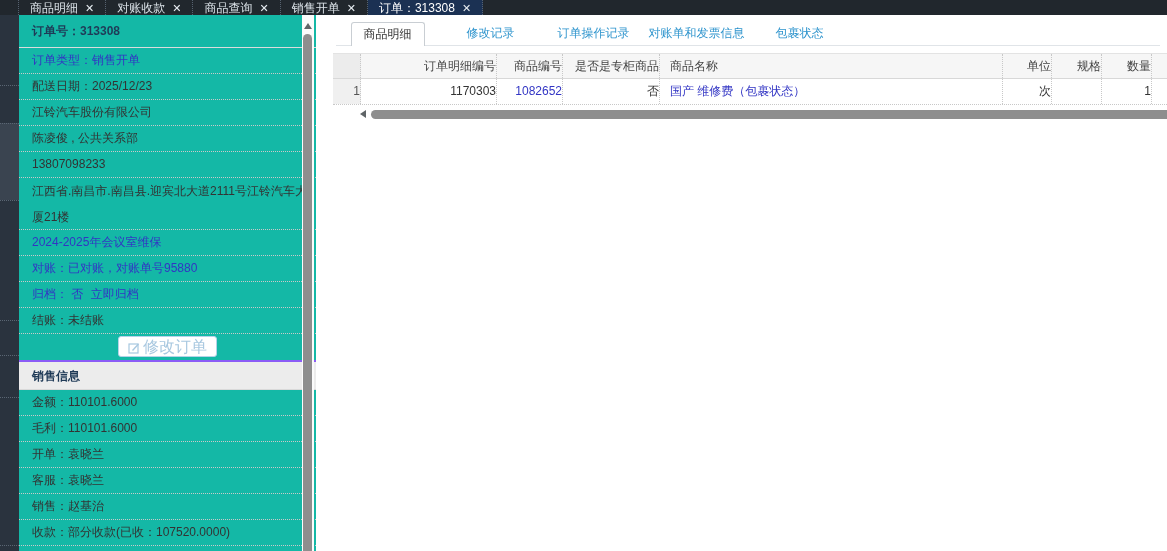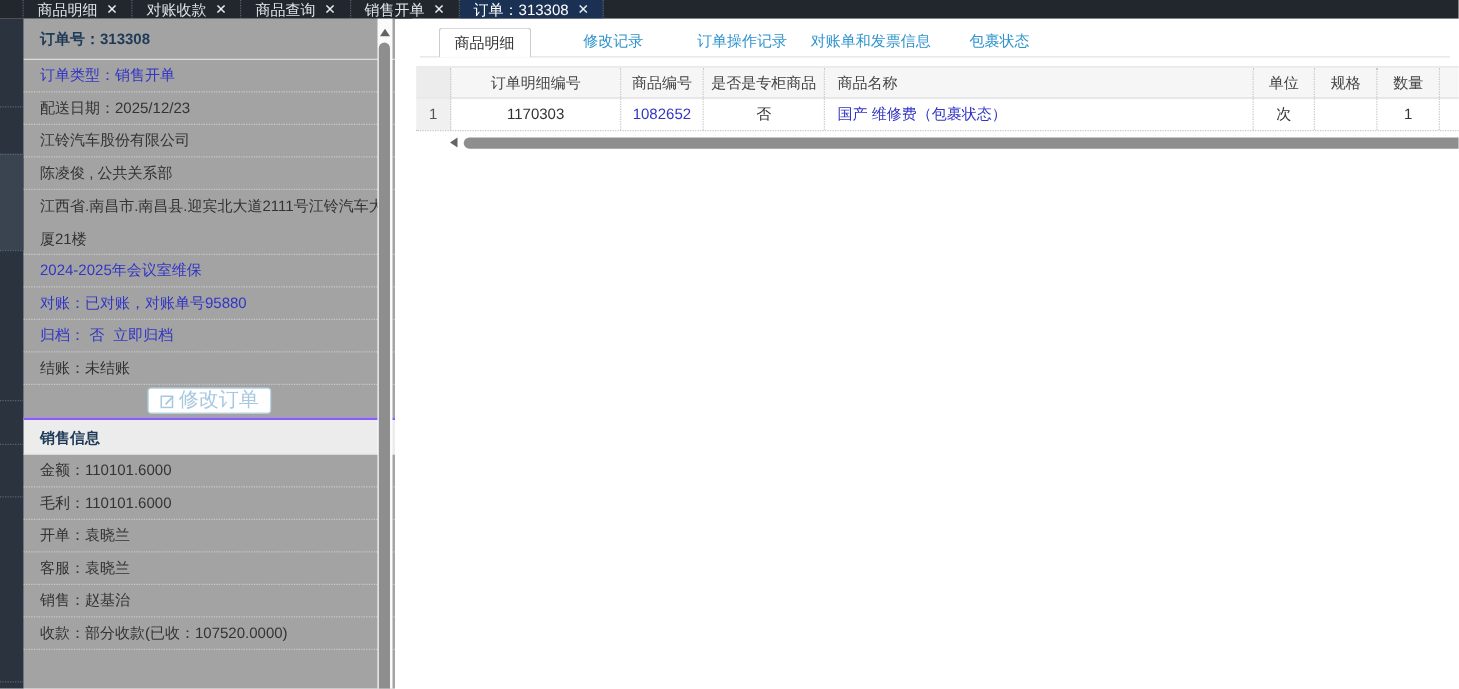--- a/index.html
+++ b/index.html
@@ -13,21 +13,21 @@
   .top-tab .lbl { transform:translateY(2px); }
   .top-tab .x  { transform:translateY(2px); font-size:11px; font-weight:bold; color:#e8eef3; }
   .top-tab.active { background:#1b3153; color:#fff; }
 
   
   .left-strip { position:absolute; left:0; top:15px; width:19px; height:536px; background:#2a333e; }
   .strip-seg { position:absolute; left:0; width:19px; background:#3a4450; }
   .strip-dot { position:absolute; left:0; width:19px; border-top:1px dotted #5a6673; }
 
   
-  .panel { position:absolute; left:19px; top:15px; width:297px; height:536px; background:#a3a3a3; font-size:12px; color:#333; }
+  .panel { position:absolute; left:19px; top:15px; width:297px; height:536px; background:#14b8a6; font-size:12px; color:#333; }
   .p-row { height:26px; line-height:25px; padding-left:13px; border-bottom:1px dotted #c9c9c9; white-space:nowrap; overflow:hidden; }
   .p-row.title { height:33px; line-height:32px; border-bottom:1px solid #dcdcdc; color:#1f3a57; font-weight:bold; }
   .p-row.tall { height:52px; line-height:26px; white-space:normal; padding-right:8px; }
   .p-link { color:#3235c4; }
   .p-row.btnrow { height:26px; border-bottom:none; text-align:center; padding-left:0; }
   .edit-btn { display:inline-block; margin-top:2px; height:21px; line-height:19px; padding:0 9px; border:1px solid #b5d3e8; border-radius:3px; color:#a8c8e0; background:#fff; font-size:16px; }
   .edit-btn svg { vertical-align:-2px; margin-right:3px; }
   .p-section { height:30px; line-height:29px; padding-left:13px; background:#ececec; border-top:2px solid #8b5cf6; border-bottom:1px solid #d9d9d9; color:#1f3a57; font-weight:bold; }
 
   
@@ -39,21 +39,21 @@
   .main { position:absolute; left:330px; top:15px; width:837px; height:536px; background:#fff; }
   .mtabs { position:absolute; left:6px; top:7px; width:824px; height:24px; display:flex; border-bottom:1px solid #e0e4e8; }
   .mtab-slot { width:103px; display:flex; justify-content:center; align-items:center; font-size:12px; }
   .mtab-link { color:#2e94cd; }
   .mtab-active { height:24px; line-height:23px; padding:0 12px; background:#fff; border:1px solid #c9ced3; border-bottom:none; border-radius:3px 3px 0 0; color:#333; margin-bottom:-1px; }
 
   .grid { position:absolute; left:3px; top:38px; width:834px; font-size:12px; color:#333; }
   .g-row { display:flex; height:26px; line-height:25px; }
   .g-row.head { background:#f6f6f6; border-top:1px solid #e3e3e3; border-bottom:1px solid #d8d8d8; color:#444; }
   .g-row.data { border-bottom:1px dotted #c8c8c8; background:#fff; }
-  .cell { border-right:1px dotted #c8c8c8; overflow:hidden; white-space:nowrap; text-align:center; }
+  .cell { border-right:1px dotted #c8c8c8; overflow:hidden; white-space:nowrap; text-align:right; }
   .cell.c0 { width:28px; }
   .cell.c1 { width:136px; }
   .cell.c2 { width:66px; }
   .cell.c3 { width:97px; }
   .cell.c4 { width:343px; text-align:left; padding-left:10px; }
   .cell.c5 { width:49px; }
   .cell.c6 { width:50px; }
   .cell.c7 { width:50px; }
   .cell.c8 { flex:1; border-right:none; }
   .head .cell.c0 { background:#ececec; }
@@ -101,20 +101,21 @@
   <div class="strip-dot" style="top:382px;"></div>
   <div class="strip-dot" style="top:530px;"></div>
 </div>
 
 <div class="panel">
   <div class="p-row title">订单号：313308</div>
   <div class="p-row p-link">订单类型：销售开单</div>
   <div class="p-row">配送日期：2025/12/23</div>
   <div class="p-row">江铃汽车股份有限公司</div>
   <div class="p-row">陈凌俊 , 公共关系部</div>
+  <div class="p-row">13807098233</div>
   <div class="p-row tall">江西省.南昌市.南昌县.迎宾北大道2111号江铃汽车大厦21楼</div>
   <div class="p-row p-link">2024-2025年会议室维保</div>
   <div class="p-row p-link">对账：已对账，对账单号95880</div>
   <div class="p-row p-link">
     <span>归档： 否</span>
     <span style="margin-left:4px;">立即归档</span>
   </div>
   <div class="p-row">结账：未结账</div>
   <div class="p-row btnrow">
     <span class="edit-btn"><svg width="12" height="12" viewBox="0 0 12 12">

